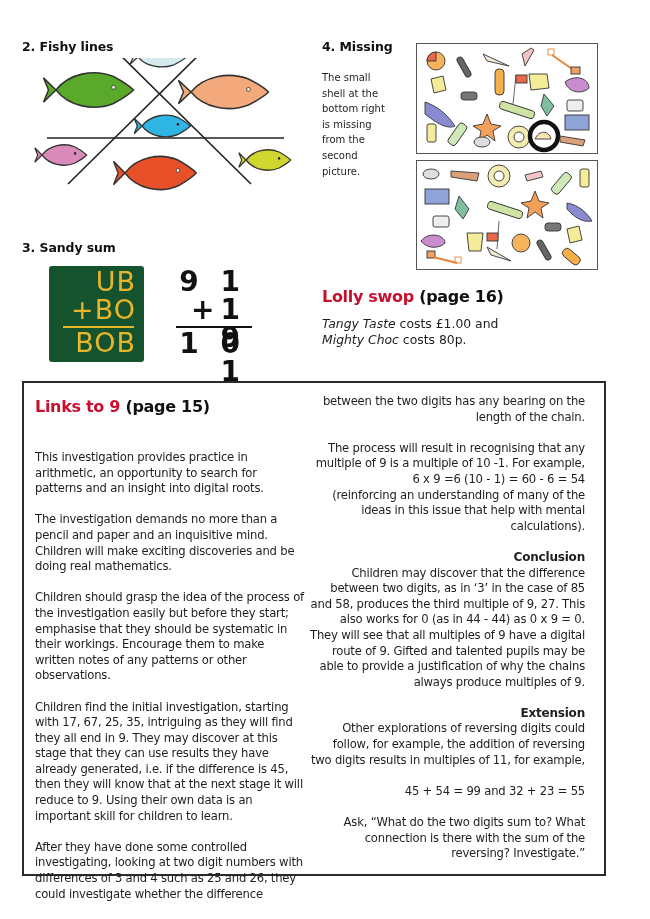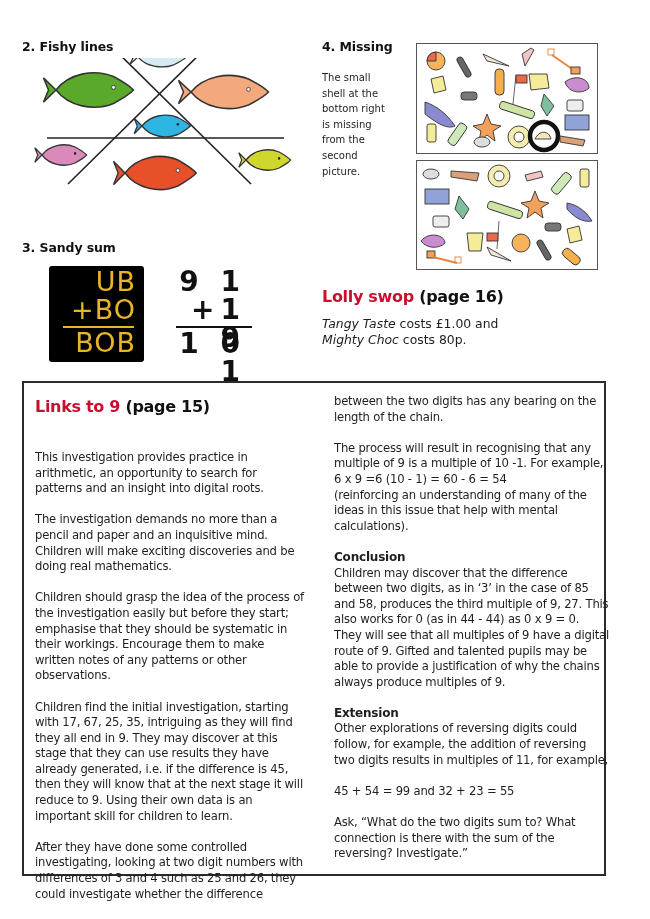--- a/index.html
+++ b/index.html
@@ -57,21 +57,21 @@
       <circle cx="46" cy="-2" r="1.5" fill="#fff" stroke="#222" stroke-width="0.6"></circle>
     </g>
   <g transform="translate(216,102) scale(0.72,0.8)">
       <use href="#fishshape" fill="#cfd62e" stroke="#333" stroke-width="1.6"></use>
       <circle cx="46" cy="-2" r="1.6" fill="#222"></circle>
     </g>
 </svg>
 
 <div class="abs sec-title" style="left:22px; top:240px;">3. Sandy sum</div>
 
-<div class="abs" style="left:49px; top:266px; width:95px; height:96px; background:#000000; border-radius:3px;">
+<div class="abs" style="left:49px; top:266px; width:95px; height:96px; background:#14532d; border-radius:3px;">
   <div style="position:absolute; right:8px; top:2px; font-size:27px; line-height:28px; color:#e8b52a; font-family:'DejaVu Sans', sans-serif; letter-spacing:1px;">UB</div>
   <div style="position:absolute; right:8px; top:30px; font-size:27px; line-height:28px; color:#e8b52a; font-family:'DejaVu Sans', sans-serif; letter-spacing:1px;">+BO</div>
   <div style="position:absolute; left:14px; right:10px; top:60px; height:2px; background:#e8b52a;"></div>
   <div style="position:absolute; right:8px; top:63px; font-size:27px; line-height:28px; color:#e8b52a; font-family:'DejaVu Sans', sans-serif; letter-spacing:1px;">BOB</div>
 </div>
 
 <div class="abs sum" style="left:176px; top:268px; width:70px;">
   <div class="sum-row">9 1</div>
   <div class="sum-row">+1 9</div>
   <div style="height:2px; background:#111; margin:2px -6px 2px 0;"></div>
@@ -172,21 +172,21 @@
   </div>
 
   <div class="abs col body-txt" style="left:11px; top:43px; width:270px;margin-top:24px;">
     <p>This investigation provides practice in arithmetic, an opportunity to search for patterns and an insight into digital roots.</p>
     <p>The investigation demands no more than a pencil and paper and an inquisitive mind. Children will make exciting discoveries and be doing real mathematics.</p>
     <p>Children should grasp the idea of the process of the investigation easily but before they start; emphasise that they should be systematic in their workings. Encourage them to make written notes of any patterns or other observations.</p>
     <p>Children find the initial investigation, starting with 17, 67, 25, 35, intriguing as they will find they all end in 9. They may discover at this stage that they can use results they have already generated, i.e. if the difference is 45, then they will know that at the next stage it will reduce to 9. Using their own data is an important skill for children to learn.</p>
     <p>After they have done some controlled investigating, looking at two digit numbers with differences of 3 and 4 such as 25 and 26, they could investigate whether the difference</p>
   </div>
 
-  <div class="abs col body-txt" style="left:310px; top:11px; width:275px;">
+  <div class="abs col body-txt" style="left:286px; top:11px; width:275px;text-align:right;">
     <p>between the two digits has any bearing on the length of the chain.</p>
     <div>The process will result in recognising that any multiple of 9 is a multiple of 10 -1. For example,</div>
     <div>6 x 9 =6 (10 - 1) = 60 - 6 = 54</div>
     <p>(reinforcing an understanding of many of the ideas in this issue that help with mental calculations).</p>
     <div class="subhead">Conclusion</div>
     <p>Children may discover that the difference between two digits, as in ‘3’ in the case of 85 and 58, produces the third multiple of 9, 27. This also works for 0 (as in 44 - 44) as 0 x 9 = 0. They will see that all multiples of 9 have a digital route of 9. Gifted and talented pupils may be able to provide a justification of why the chains always produce multiples of 9.</p>
     <div class="subhead">Extension</div>
     <p>Other explorations of reversing digits could follow, for example, the addition of reversing two digits results in multiples of 11, for example,</p>
     <p>45 + 54 = 99 and 32 + 23 = 55</p>
     <p>Ask, “What do the two digits sum to? What connection is there with the sum of the reversing? Investigate.”</p>

